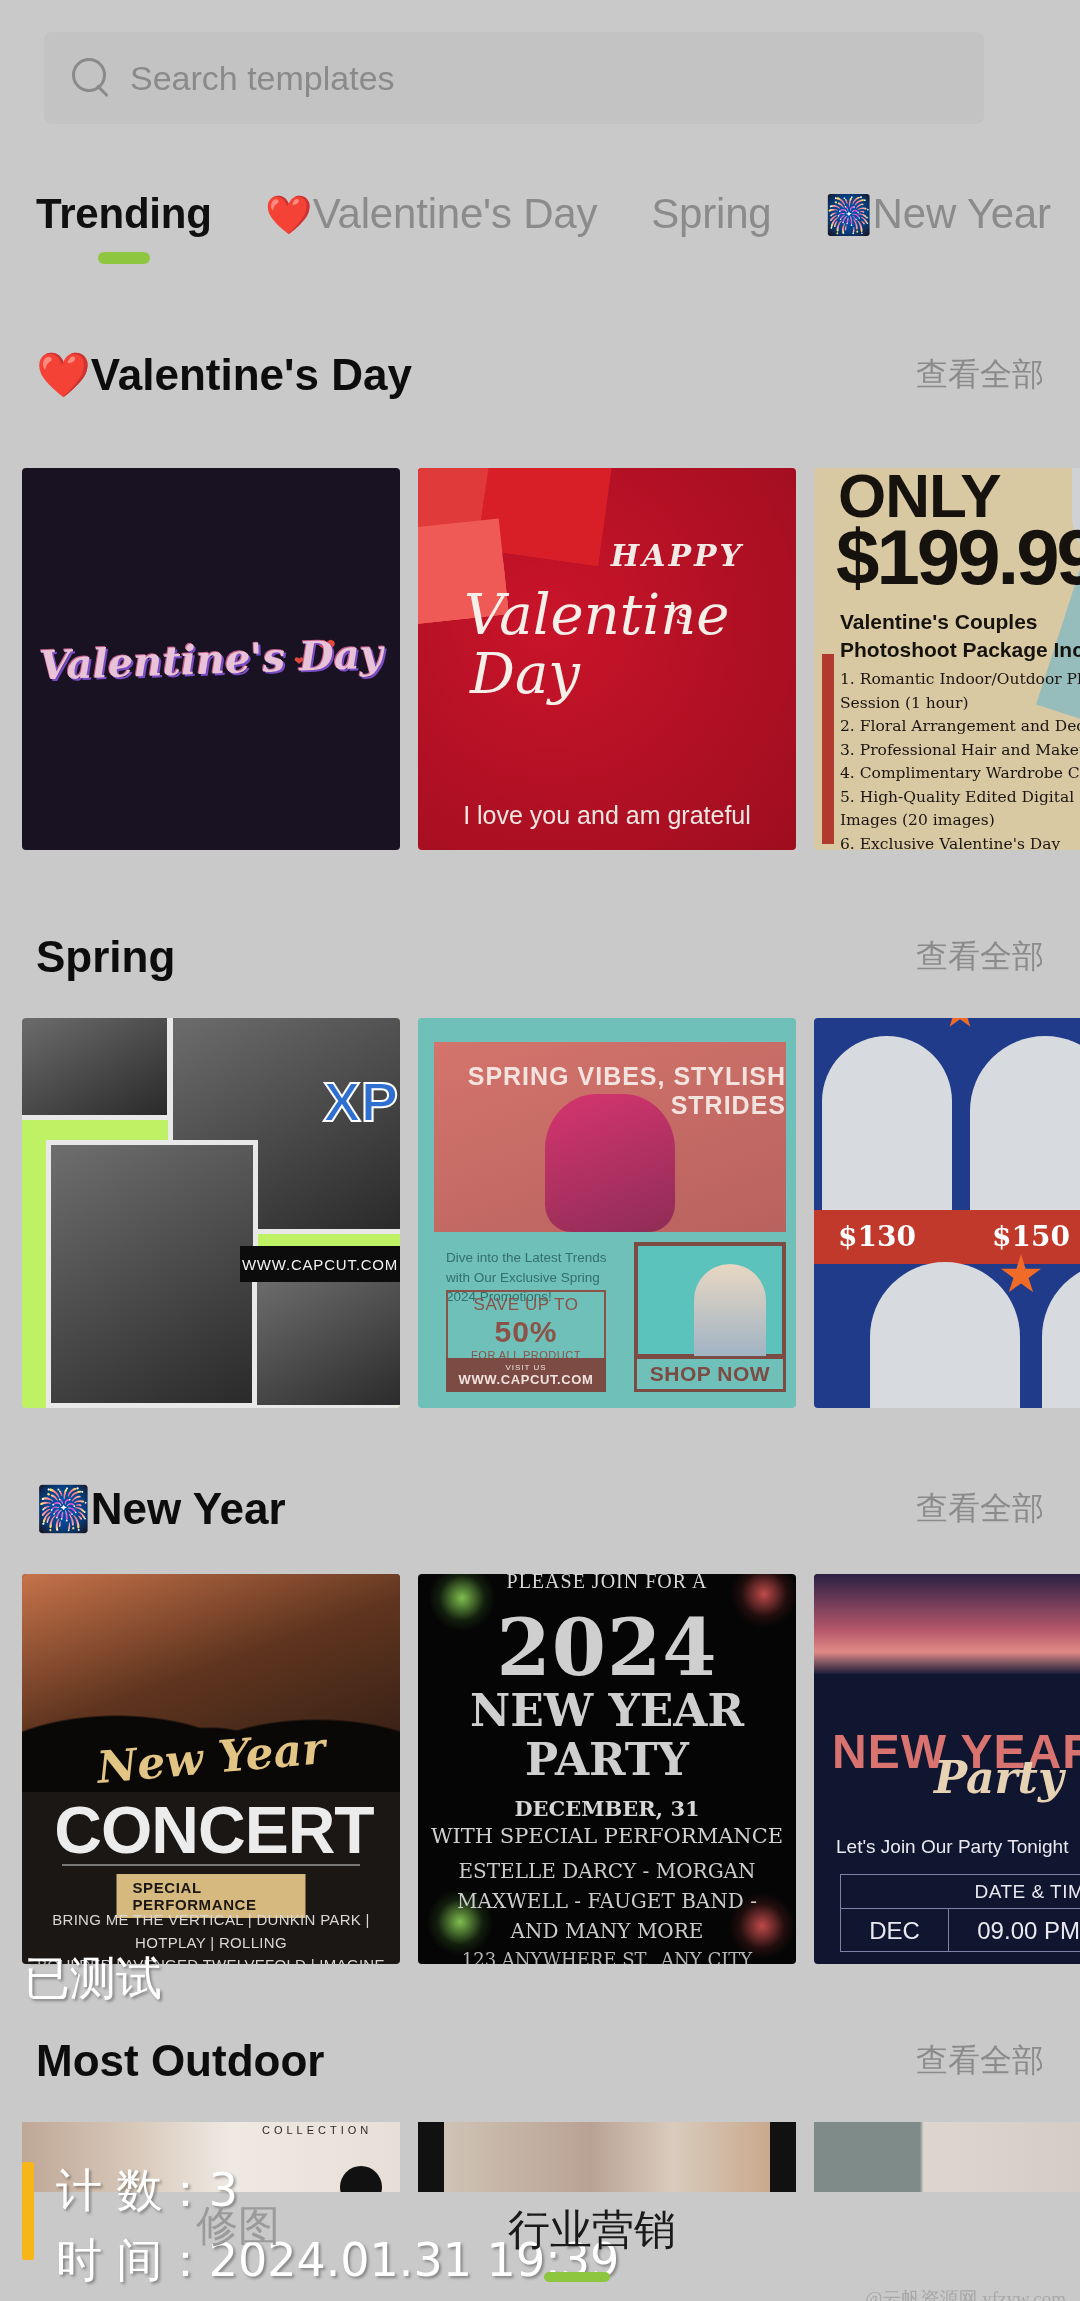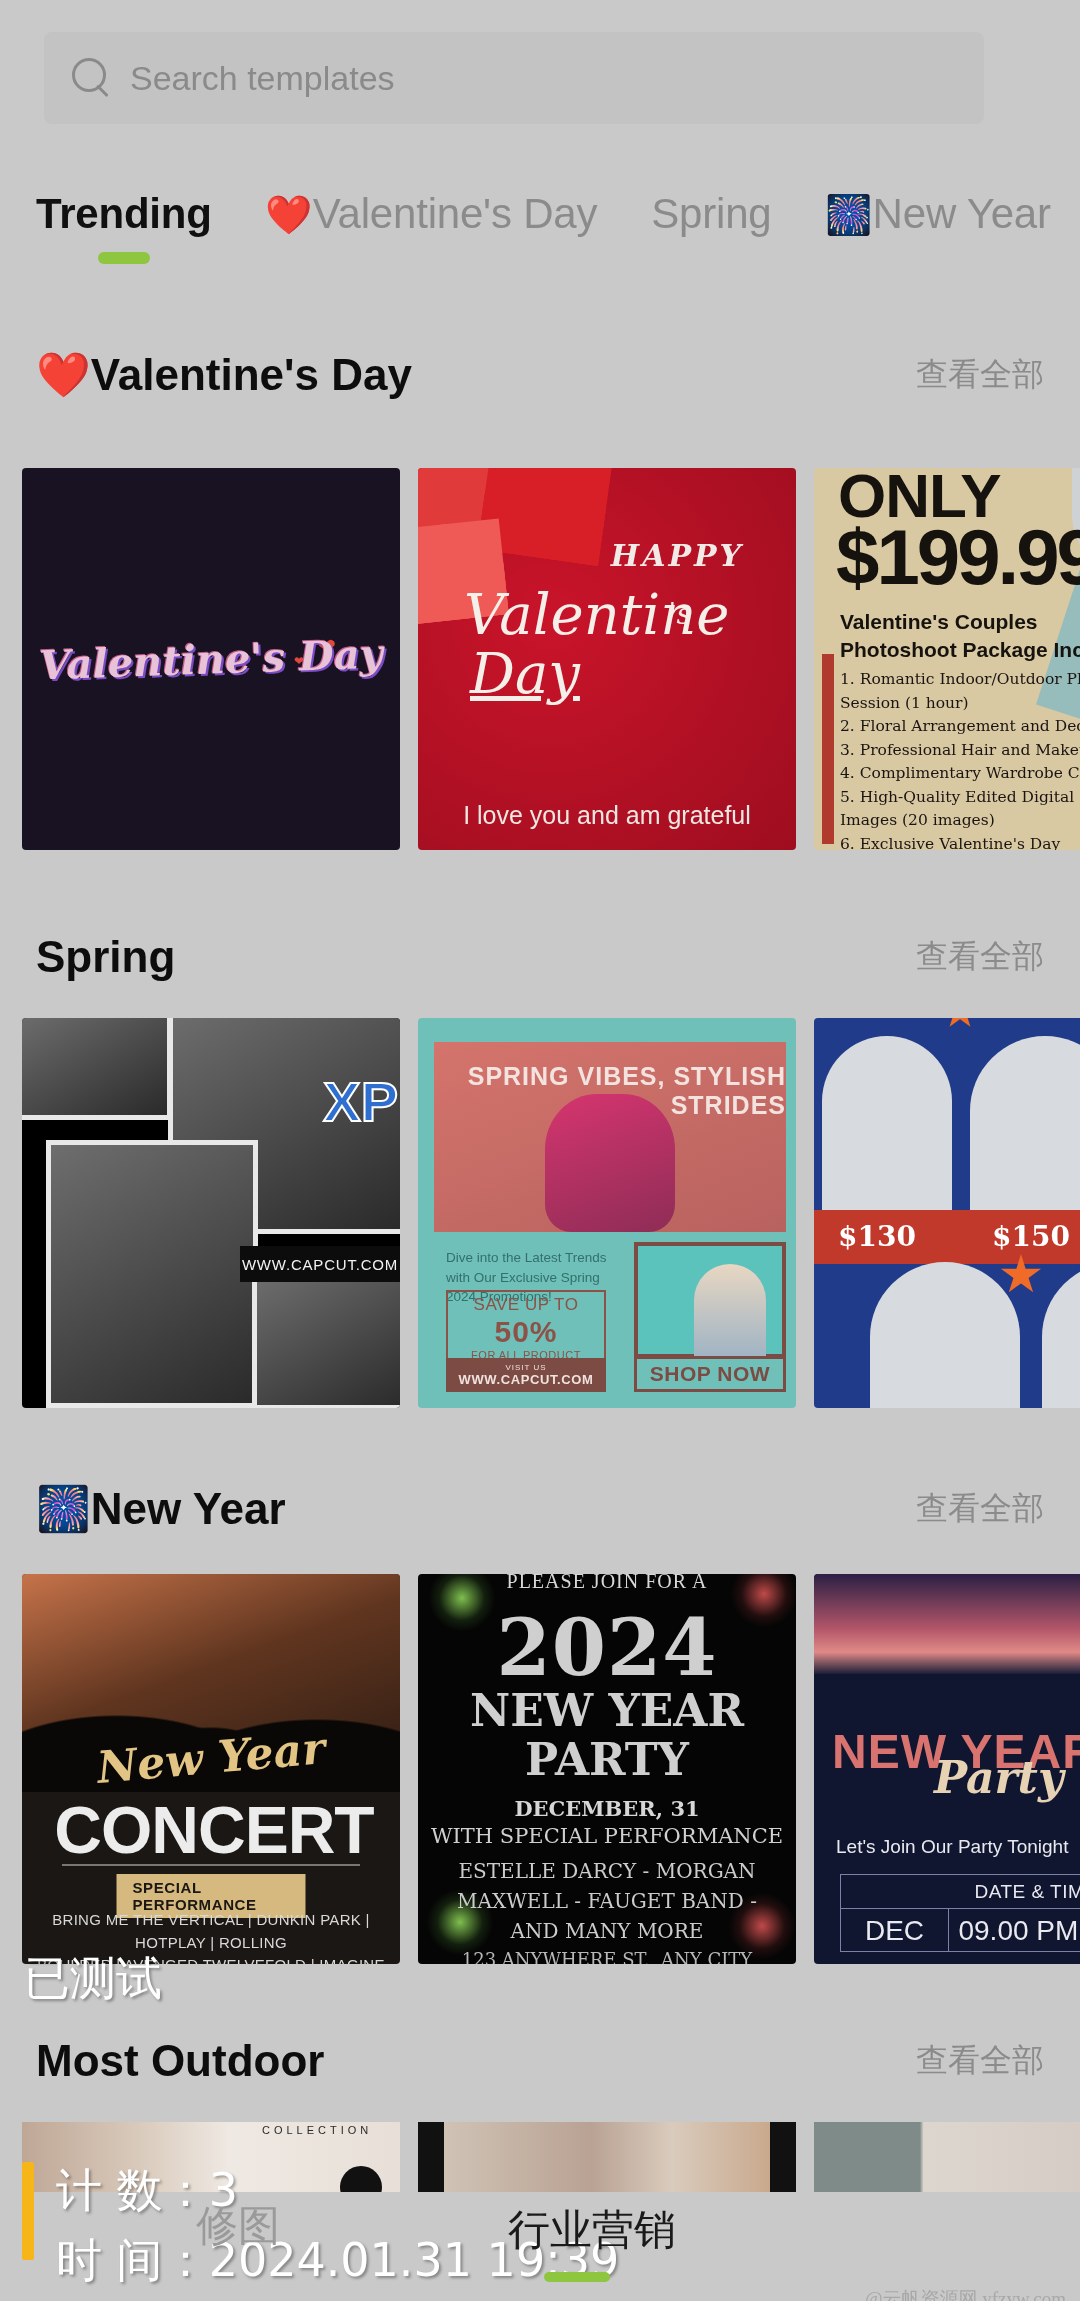--- a/index.html
+++ b/index.html
@@ -87,21 +87,21 @@
   .v2 .happy {
     position: absolute; right: 52px; top: 70px; color: #f2eae6;
     font-family: "DejaVu Serif", serif; font-style: italic; font-weight: bold;
     font-size: 30px; letter-spacing: 3px;
   }
   .v2 .big {
     position: absolute; left: 46px; top: 118px; color: #f5efe9;
     font-family: "DejaVu Serif", serif; font-style: italic; font-size: 56px;
     line-height: 1.05;
   }
-  .v2 .big .l2 { display:block; margin-left: 6px; text-decoration: underline; }
+  .v2 .big .l2 { display:block; margin-left: 6px; }
   .v2 .apos { position:absolute; right: 104px; top: 128px; color:#f2eae6; font-size: 30px;
               font-family:"DejaVu Serif",serif; font-style: italic;}
   .v2 .sub {
     position: absolute; left: 0; right: 0; bottom: 20px; text-align: center;
     color: #efe8e2; font-size: 25px;
   }
   .heartblob { position: absolute; }
   .heartblob::before, .heartblob::after {
     content: ""; position: absolute; width: 100%; height: 100%;
     border-radius: 50% 50% 0 0; background: inherit;
@@ -116,21 +116,21 @@
   .v3 .pkg { position:absolute; left: 26px; top: 140px; font-size: 21px; font-weight: 700; color:#16130f; line-height:1.35;}
   .v3 .list { position:absolute; left: 26px; top: 200px; right: 6px; font-size: 15.5px;
               color:#1a1512; line-height: 1.52; font-family:"DejaVu Serif", serif;}
   .v3 .bar { position:absolute; left: 8px; top: 186px; width: 12px; height: 190px; background:#b03a2e;}
   .v3 .teal { position:absolute; right: 8px; top: 60px; width: 120px; height: 200px;
               background:#7fb8c4; transform: rotate(18deg); opacity: .75; }
   .v3 .arm { position:absolute; right: 0; top: -4px; width: 120px; height: 110px; background:#cfd2d4;
              border-radius: 0 0 0 60px; }
 
   
-  .s1 { background: #000000; text-align: center; }
+  .s1 { background: #bef264; text-align: center; }
   .s1 .ph { position: absolute; background: linear-gradient(150deg,#6e6e6e,#2a2a2a); border: 5px solid #e8e8e8; }
   .s1 .cap { position: absolute; right: 0; top: 228px; width: 160px; height: 36px; background: #0c0c0c;
              color: #f2f2f2; font-size: 15px; letter-spacing: .8px; display:flex; align-items:center; justify-content:center;}
   .s1 .bluetxt { position:absolute; right: 2px; top: 56px; color:#2f6fd0; font-weight: 900; font-size: 56px;
                  -webkit-text-stroke: 2px #ffffff; line-height: 1; }
 
   
   .s2 { background: #6fc0b8; }
   .s2 .hero { position:absolute; left: 16px; top: 24px; right: 10px; height: 190px;
               background: linear-gradient(160deg,#d4746c,#b8625f); }
@@ -216,21 +216,21 @@
                color:#d8736f; letter-spacing: 1px; white-space: nowrap; }
   .n3 .party { position:absolute; left: 120px; top: 178px; font-size: 44px;
                font-family:"DejaVu Serif",serif; font-style: italic; font-weight:bold;
                color:#e7d3b4; white-space: nowrap; }
   .n3 .lets { position:absolute; left: 22px; top: 262px; color:#e9e9ef; font-size: 19px; white-space: nowrap;}
   .n3 .tbl { position:absolute; left: 26px; right: -40px; top: 300px; height: 78px; border:1px solid #7b82a8; }
   .n3 .th { height: 34px; border-bottom:1px solid #7b82a8; color:#e9e9ef; font-size: 19px;
             display:flex; align-items:center; justify-content:center; letter-spacing:.5px;}
   .n3 .td { display:flex; height: 43px; }
   .n3 .td div { flex:1; display:flex; align-items:center; justify-content:center;
-                color:#e9e9ef; font-size: 28px; }
+                color:#e9e9ef; font-size: 24px; }
   .n3 .td div:first-child { border-right:1px solid #7b82a8; flex: 0 0 108px; }
 
   
   .mp-row { position:absolute; left: 22px; top: 2122px; display:flex; gap: 18px; overflow:hidden; width: 1080px;}
   .mp-card { flex: 0 0 378px; height: 70px; overflow:hidden; position:relative; }
   .mp1 { background: linear-gradient(90deg,#bfa796 0%, #d8c9ba 30%, #efe9e3 55%, #e7dfd7 100%); }
   .mp1 .coll { position:absolute; left: 240px; top: 2px; font-size: 11px; letter-spacing: 4px; color:#2a2a2a; }
   .mp1 .dot { position:absolute; left: 318px; bottom: -16px; width: 42px; height: 42px; border-radius:50%; background:#111; }
   .mp2 { background:#111; }
   .mp2 .inner { position:absolute; left: 26px; right: 26px; top:0; bottom:0;

